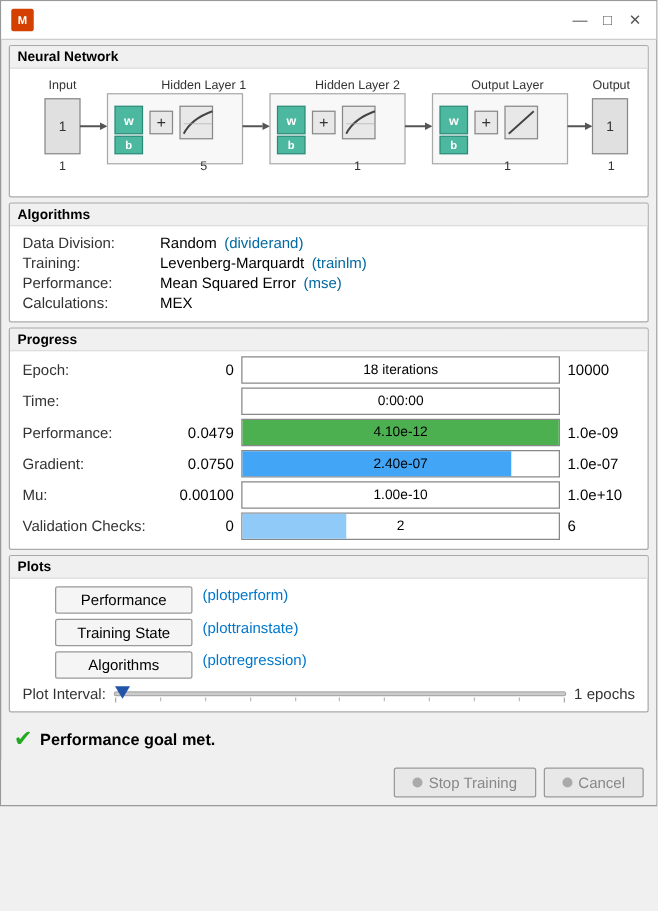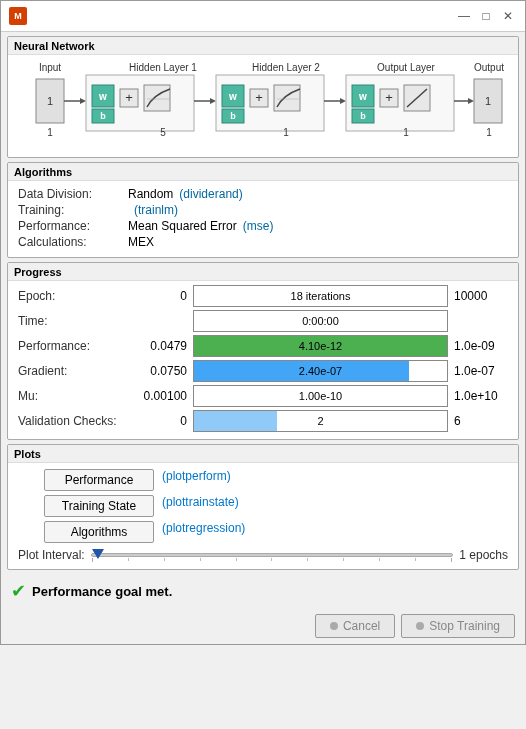--- a/index.html
+++ b/index.html
@@ -376,20 +376,21 @@
   <div class="section">
     <div class="section-title">Algorithms</div>
     <div class="algo-content">
       <div class="algo-row">
         <span class="algo-label">Data Division:</span>
         <span class="algo-value">Random</span>
         <span class="algo-link">(dividerand)</span>
       </div>
       <div class="algo-row">
         <span class="algo-label">Training:</span>
+        <span class="algo-value">Levenberg-Marquardt</span>
         <span class="algo-link">(trainlm)</span>
       </div>
       <div class="algo-row">
         <span class="algo-label">Performance:</span>
         <span class="algo-value">Mean Squared Error</span>
         <span class="algo-link">(mse)</span>
       </div>
       <div class="algo-row">
         <span class="algo-label">Calculations:</span>
         <span class="algo-value">MEX</span>
@@ -508,21 +509,21 @@
   </div>
 
   <div class="status-bar">
     <span class="status-check">✔</span>
     <span class="status-text">Performance goal met.</span>
   </div>
 
   <div class="bottom-bar">
     <button class="bottom-btn">
       <span class="bottom-btn-icon"></span>
-      <span>Cancel</span>
+      <span>Stop Training</span>
     </button>
     <button class="bottom-btn">
       <span class="bottom-btn-icon"></span>
-      <span>Stop Training</span>
+      <span>Cancel</span>
     </button>
   </div>
 
 </div>
 
 </body></html>

